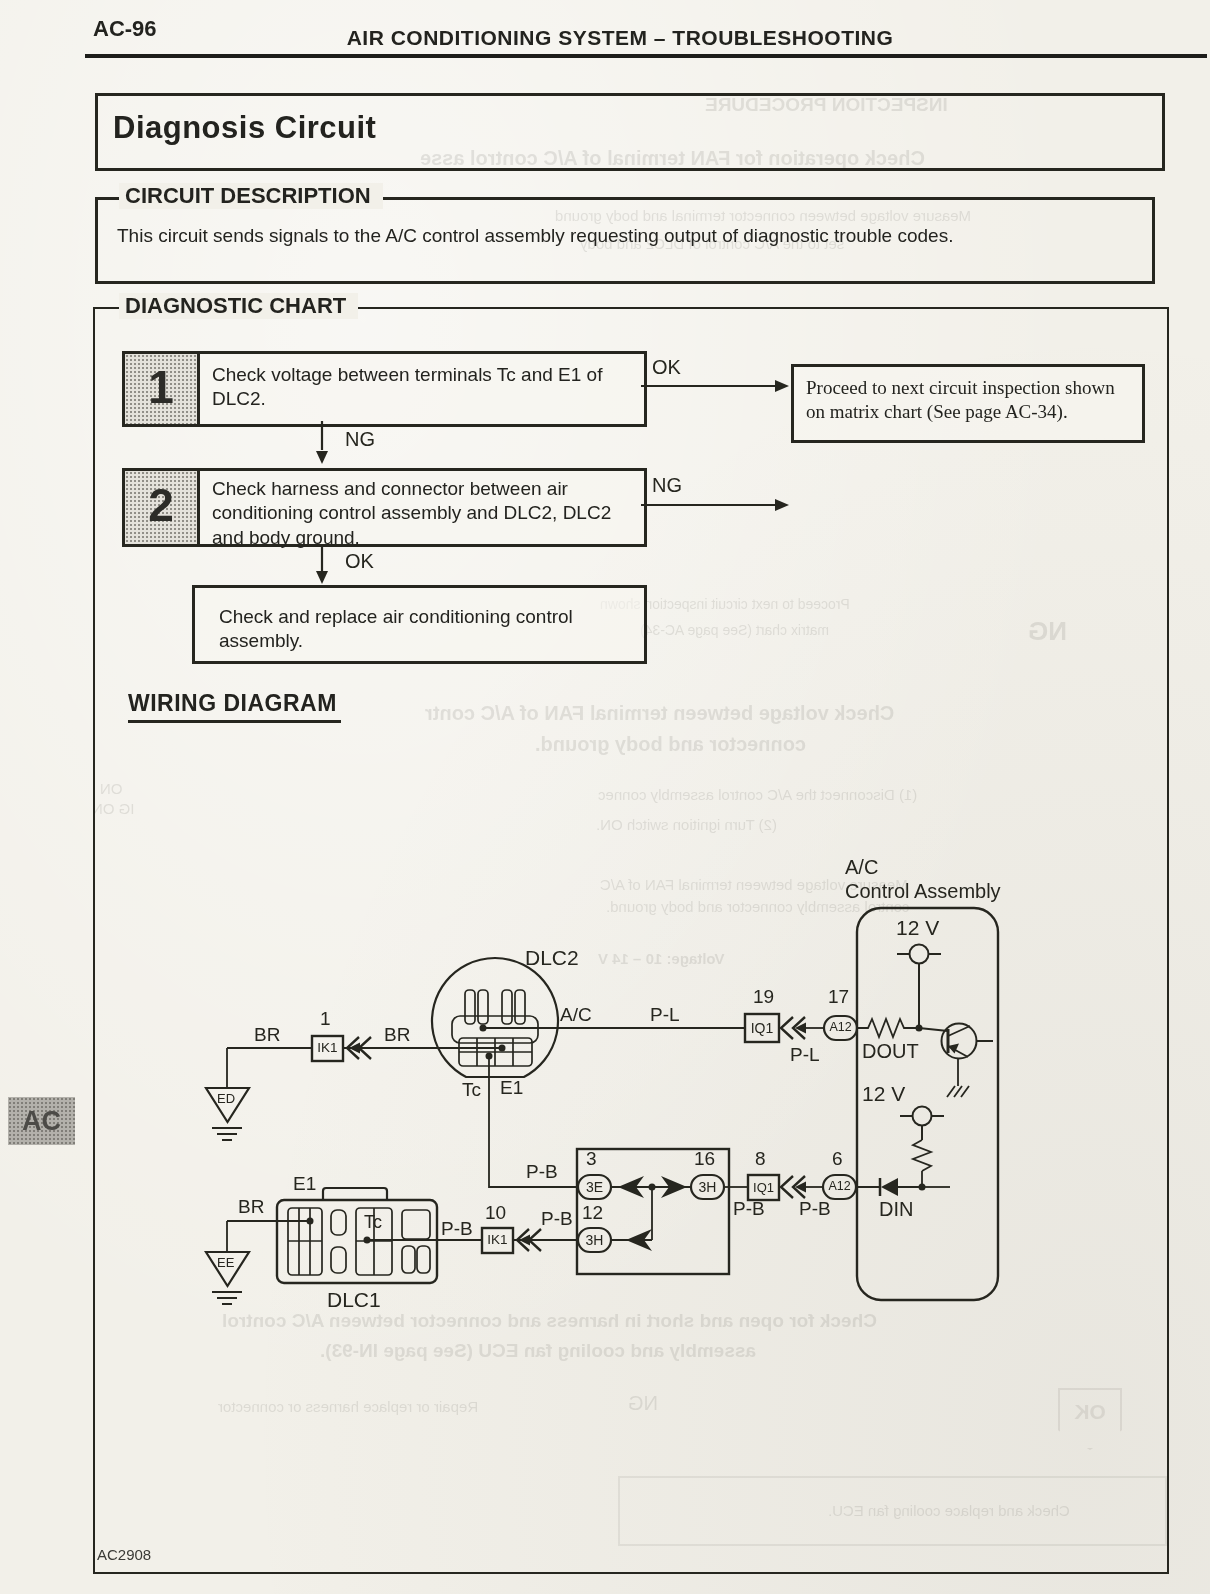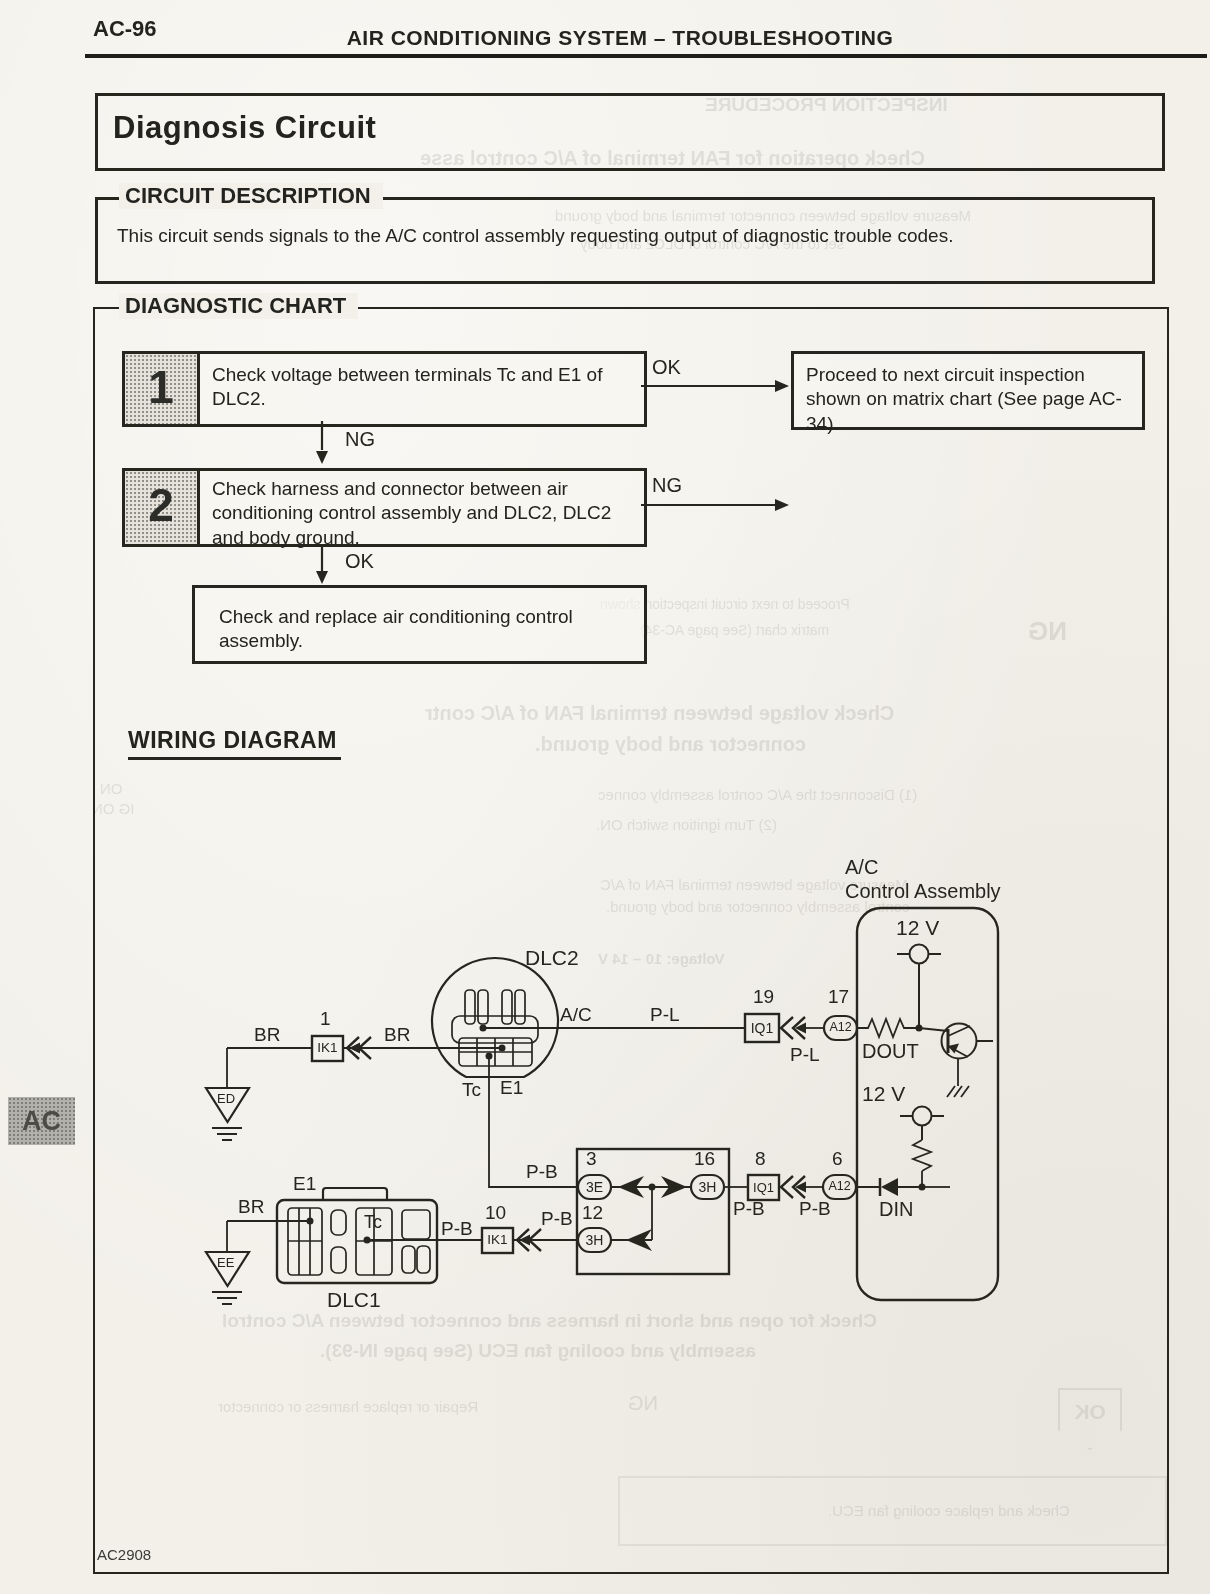--- a/index.html
+++ b/index.html
@@ -85,37 +85,37 @@
   <div class="abs" style="left:117px;top:225px;width:1010px;font-size:19px;">This circuit sends signals to the A/C control assembly requesting output of diagnostic trouble codes.</div>
 
   <div class="fieldset" style="left:93px;top:307px;width:1072px;height:1263px;"></div>
   <div class="fieldset-title" style="left:119px;top:293px;">DIAGNOSTIC CHART</div>
 
   <div class="box" style="left:122px;top:351px;width:519px;height:70px;">
     <div class="step-num" style="left:0;top:0;width:72px;height:70px;line-height:66px;">1</div>
     <div class="flow-text" style="left:75px;top:0;width:430px;">Check voltage between terminals Tc and E1 of DLC2.</div>
   </div>
   <div class="lbl b" style="left:652px;top:356px;font-size:20px;font-weight:normal;">OK</div>
-  <div class="box" style="left:791px;top:351px;width:348px;height:73px;">
+  <div class="box" style="left:791px;top:364px;width:348px;height:73px;font-family:Liberation Serif, serif;">
     <div class="flow-text" style="left:0;top:0;width:320px;">Proceed to next circuit inspection shown on matrix chart (See page AC-34).</div>
   </div>
   <div class="lbl" style="left:345px;top:428px;font-size:20px;">NG</div>
 
   <div class="box" style="left:122px;top:468px;width:519px;height:73px;">
     <div class="step-num" style="left:0;top:0;width:72px;height:73px;line-height:69px;">2</div>
     <div class="flow-text" style="left:75px;top:0;width:430px;padding-top:6px;">Check harness and connector between air conditioning control assembly and DLC2, DLC2 and body ground.</div>
   </div>
   <div class="lbl" style="left:652px;top:474px;font-size:20px;">NG</div>
   <div class="lbl" style="left:345px;top:550px;font-size:20px;">OK</div>
 
   <div class="box" style="left:192px;top:585px;width:449px;height:73px;">
     <div class="flow-text" style="left:12px;top:8px;width:420px;">Check and replace air conditioning control assembly.</div>
   </div>
 
-  <div class="abs b" style="left:128px;top:690px;font-size:23px;border-bottom:3.5px solid #26261f;padding:0 4px 3px 0;letter-spacing:.5px;margin-top:37px;">WIRING DIAGRAM</div>
+  <div class="abs b" style="left:128px;top:690px;font-size:23px;border-bottom:3.5px solid #26261f;padding:0 4px 3px 0;letter-spacing:.5px;">WIRING DIAGRAM</div>
 
   <svg class="abs" style="left:0;top:0;" width="1210" height="1594" viewBox="0 0 1210 1594">
     <g stroke="#26261f" fill="none" stroke-width="2">
 
       <path d="M641,386 H776 M322,421 V450 M641,505 H776 M322,544 V571" stroke-width="2.2"></path>
       <polygon points="789,386 775,380 775,392" fill="#26261f" stroke="none"></polygon>
       <polygon points="322,464 316,451 328,451" fill="#26261f" stroke="none"></polygon>
       <polygon points="789,505 775,499 775,511" fill="#26261f" stroke="none"></polygon>
       <polygon points="322,584 316,571 328,571" fill="#26261f" stroke="none"></polygon>
 

